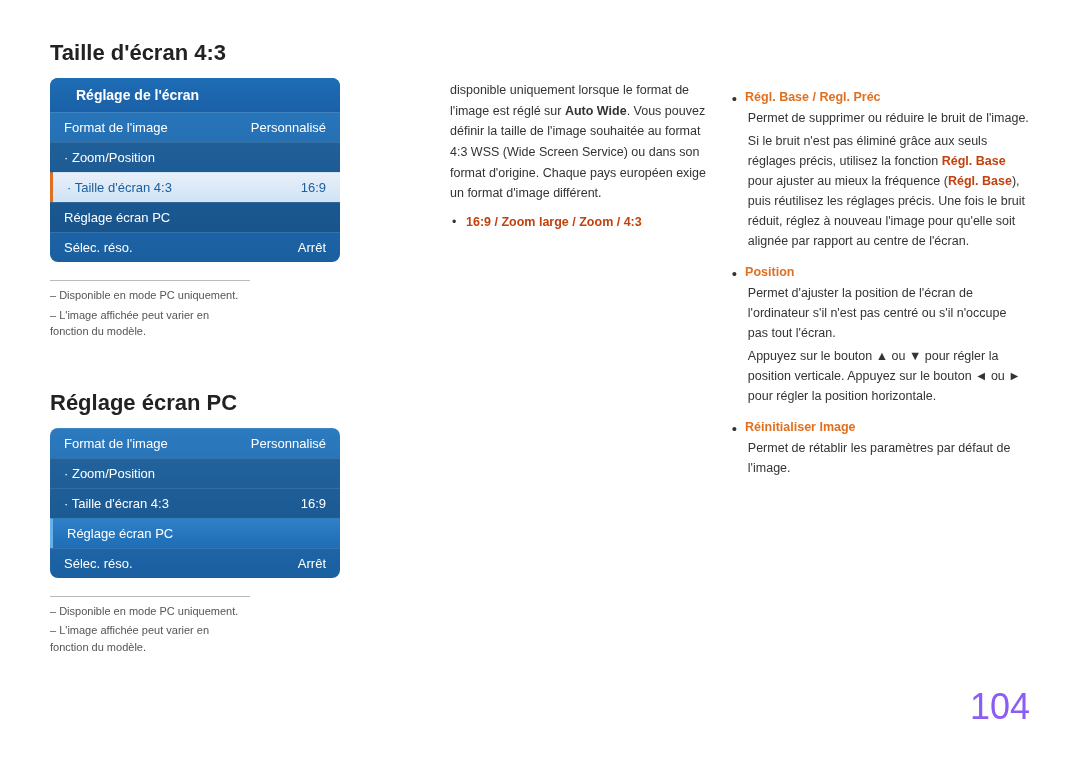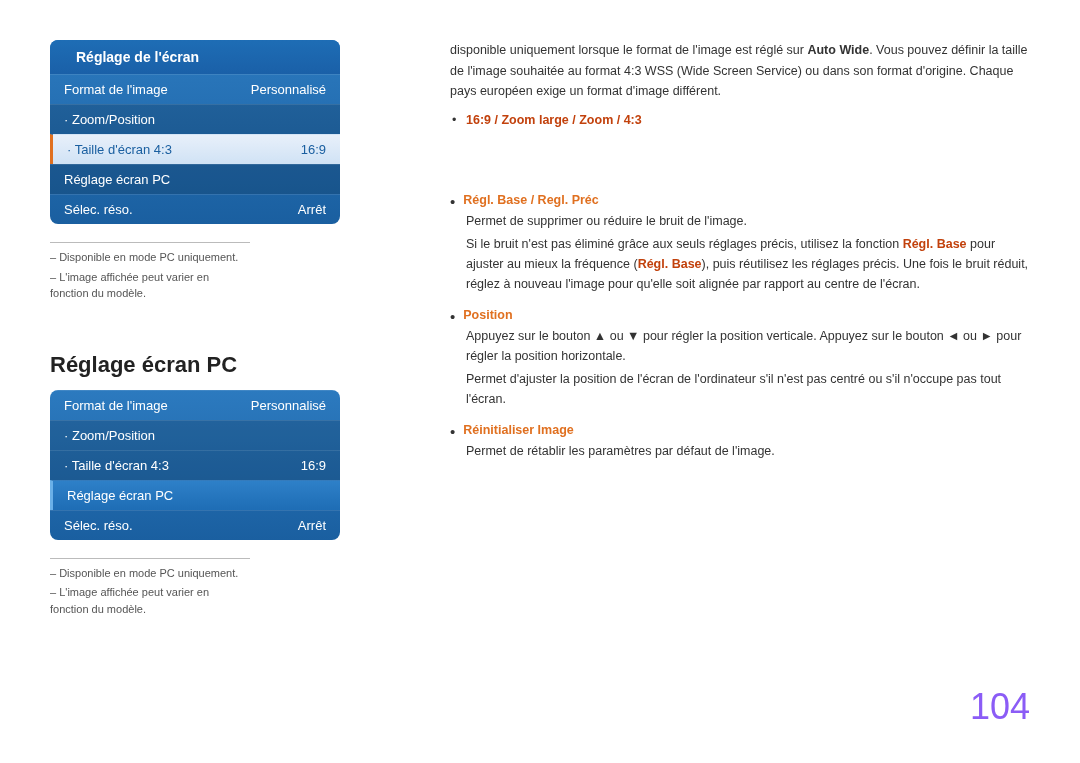--- a/index.html
+++ b/index.html
@@ -111,23 +111,24 @@
 
     
     .section-gap {
       margin-top: 20px;
     }
 
     
     .right-col {
       flex: 1;
       display: flex;
-      flex-direction: column;
+      flex-direction: row;
       gap: 12px;
       padding-top: 0;
+      margin-top: 40px;
     }
 
     .right-top {
       margin-bottom: 30px;
     }
 
     .right-top p {
       font-size: 12.5px;
       color: #333;
       line-height: 1.65;
@@ -195,20 +196,21 @@
     }
   </style>
 </head>
 <body>
 
 <div class="page">
 
   <div class="left-col">
 
     <div>
+      <div class="section-title">Taille d'écran 4:3</div>
 
       <div class="menu-box">
         <div class="menu-header">Réglage de l'écran</div>
 
         <div class="menu-item">
           <span class="menu-item-label">Format de l'image</span>
           <span class="menu-item-value">Personnalisé</span>
         </div>
         <div class="menu-item highlighted">
           <span class="menu-item-label">· Zoom/Position</span>
@@ -290,22 +292,22 @@
         </div>
         <p class="bullet-section-text" style="padding-left:16px;">Permet de supprimer ou réduire le bruit de l'image.</p>
         <p class="bullet-section-text" style="padding-left:16px;">Si le bruit n'est pas éliminé grâce aux seuls réglages précis, utilisez la fonction <span class="link-blue">Régl. Base</span> pour ajuster au mieux la fréquence (<span class="link-blue">Régl. Base</span>), puis réutilisez les réglages précis. Une fois le bruit réduit, réglez à nouveau l'image pour qu'elle soit alignée par rapport au centre de l'écran.</p>
       </div>
 
       <div class="bullet-section">
         <div style="display:flex; align-items:flex-start; gap:8px;">
           <span style="color:#333; font-size:15px; line-height:1.2;">•</span>
           <span class="bullet-section-title">Position</span>
         </div>
+        <p class="bullet-section-text" style="padding-left:16px;">Permet d'ajuster la position de l'écran de l'ordinateur s'il n'est pas centré ou s'il n'occupe pas tout l'écran.</p>
         <p class="bullet-section-text" style="padding-left:16px;">Appuyez sur le bouton ▲ ou ▼ pour régler la position verticale. Appuyez sur le bouton ◄ ou ► pour régler la position horizontale.</p>
-        <p class="bullet-section-text" style="padding-left:16px;">Permet d'ajuster la position de l'écran de l'ordinateur s'il n'est pas centré ou s'il n'occupe pas tout l'écran.</p>
       </div>
 
       <div class="bullet-section">
         <div style="display:flex; align-items:flex-start; gap:8px;">
           <span style="color:#333; font-size:15px; line-height:1.2;">•</span>
           <span class="bullet-section-title">Réinitialiser Image</span>
         </div>
         <p class="bullet-section-text" style="padding-left:16px;">Permet de rétablir les paramètres par défaut de l'image.</p>
       </div>
 

